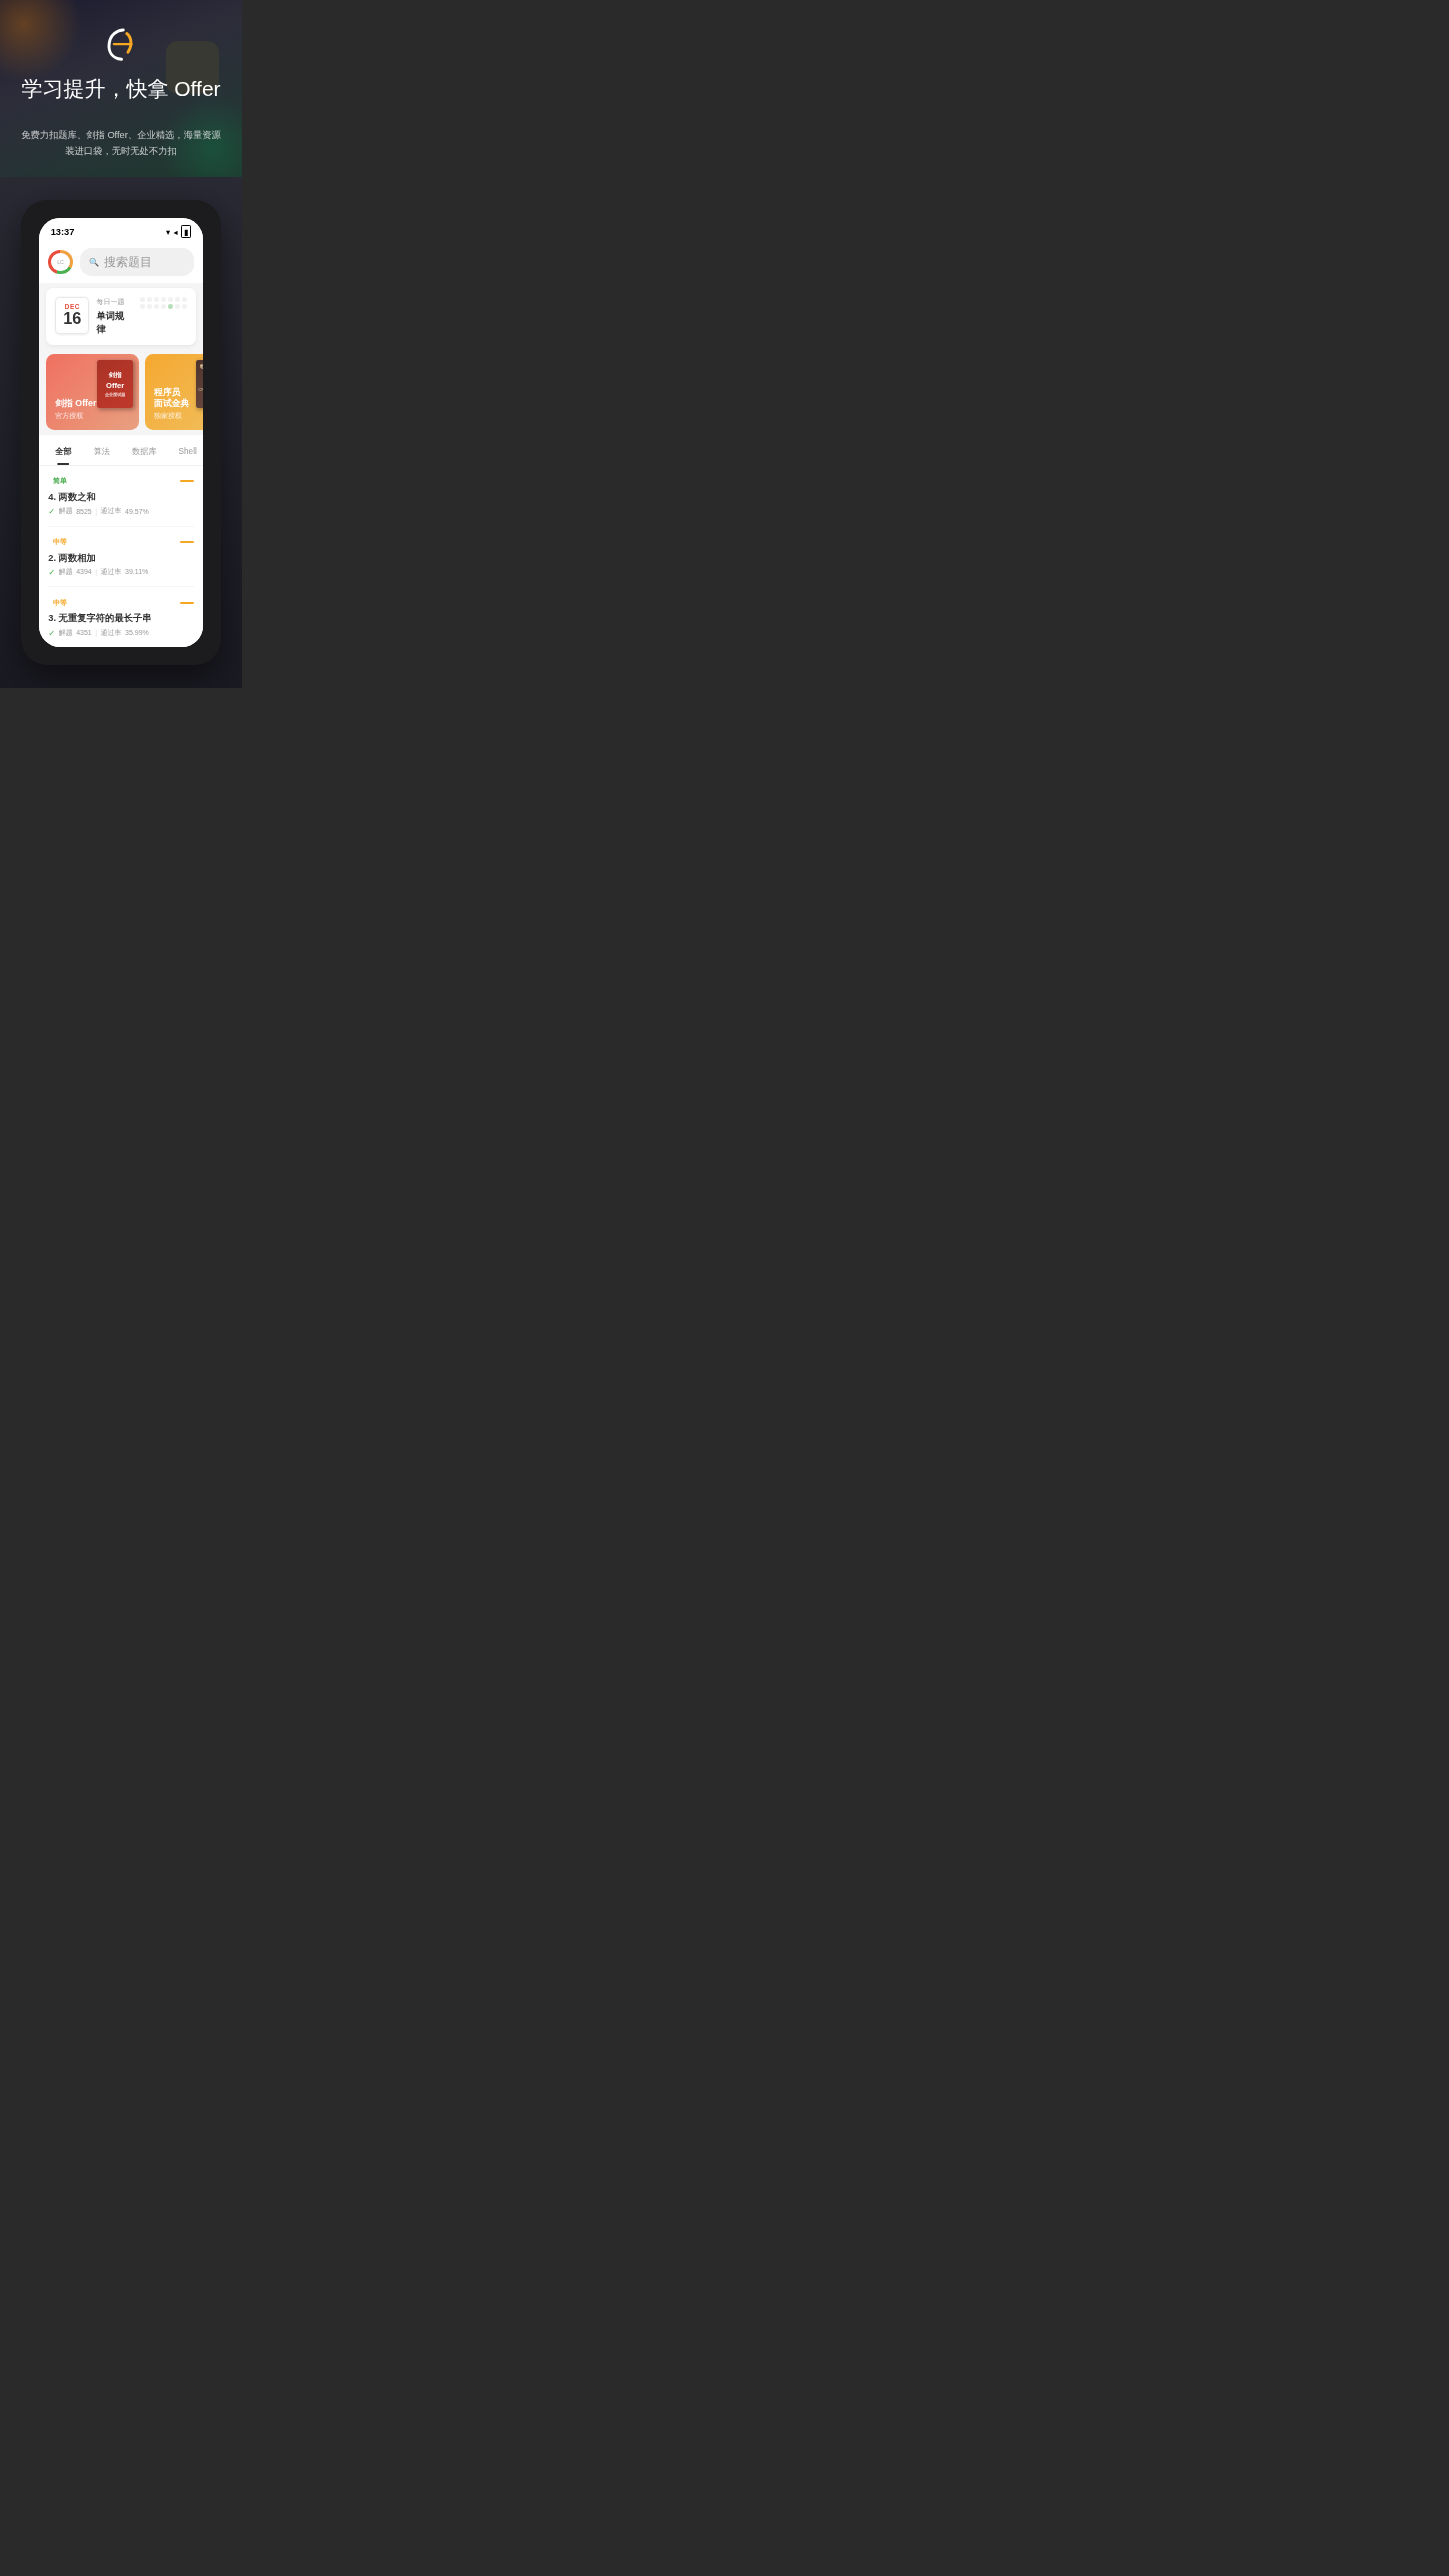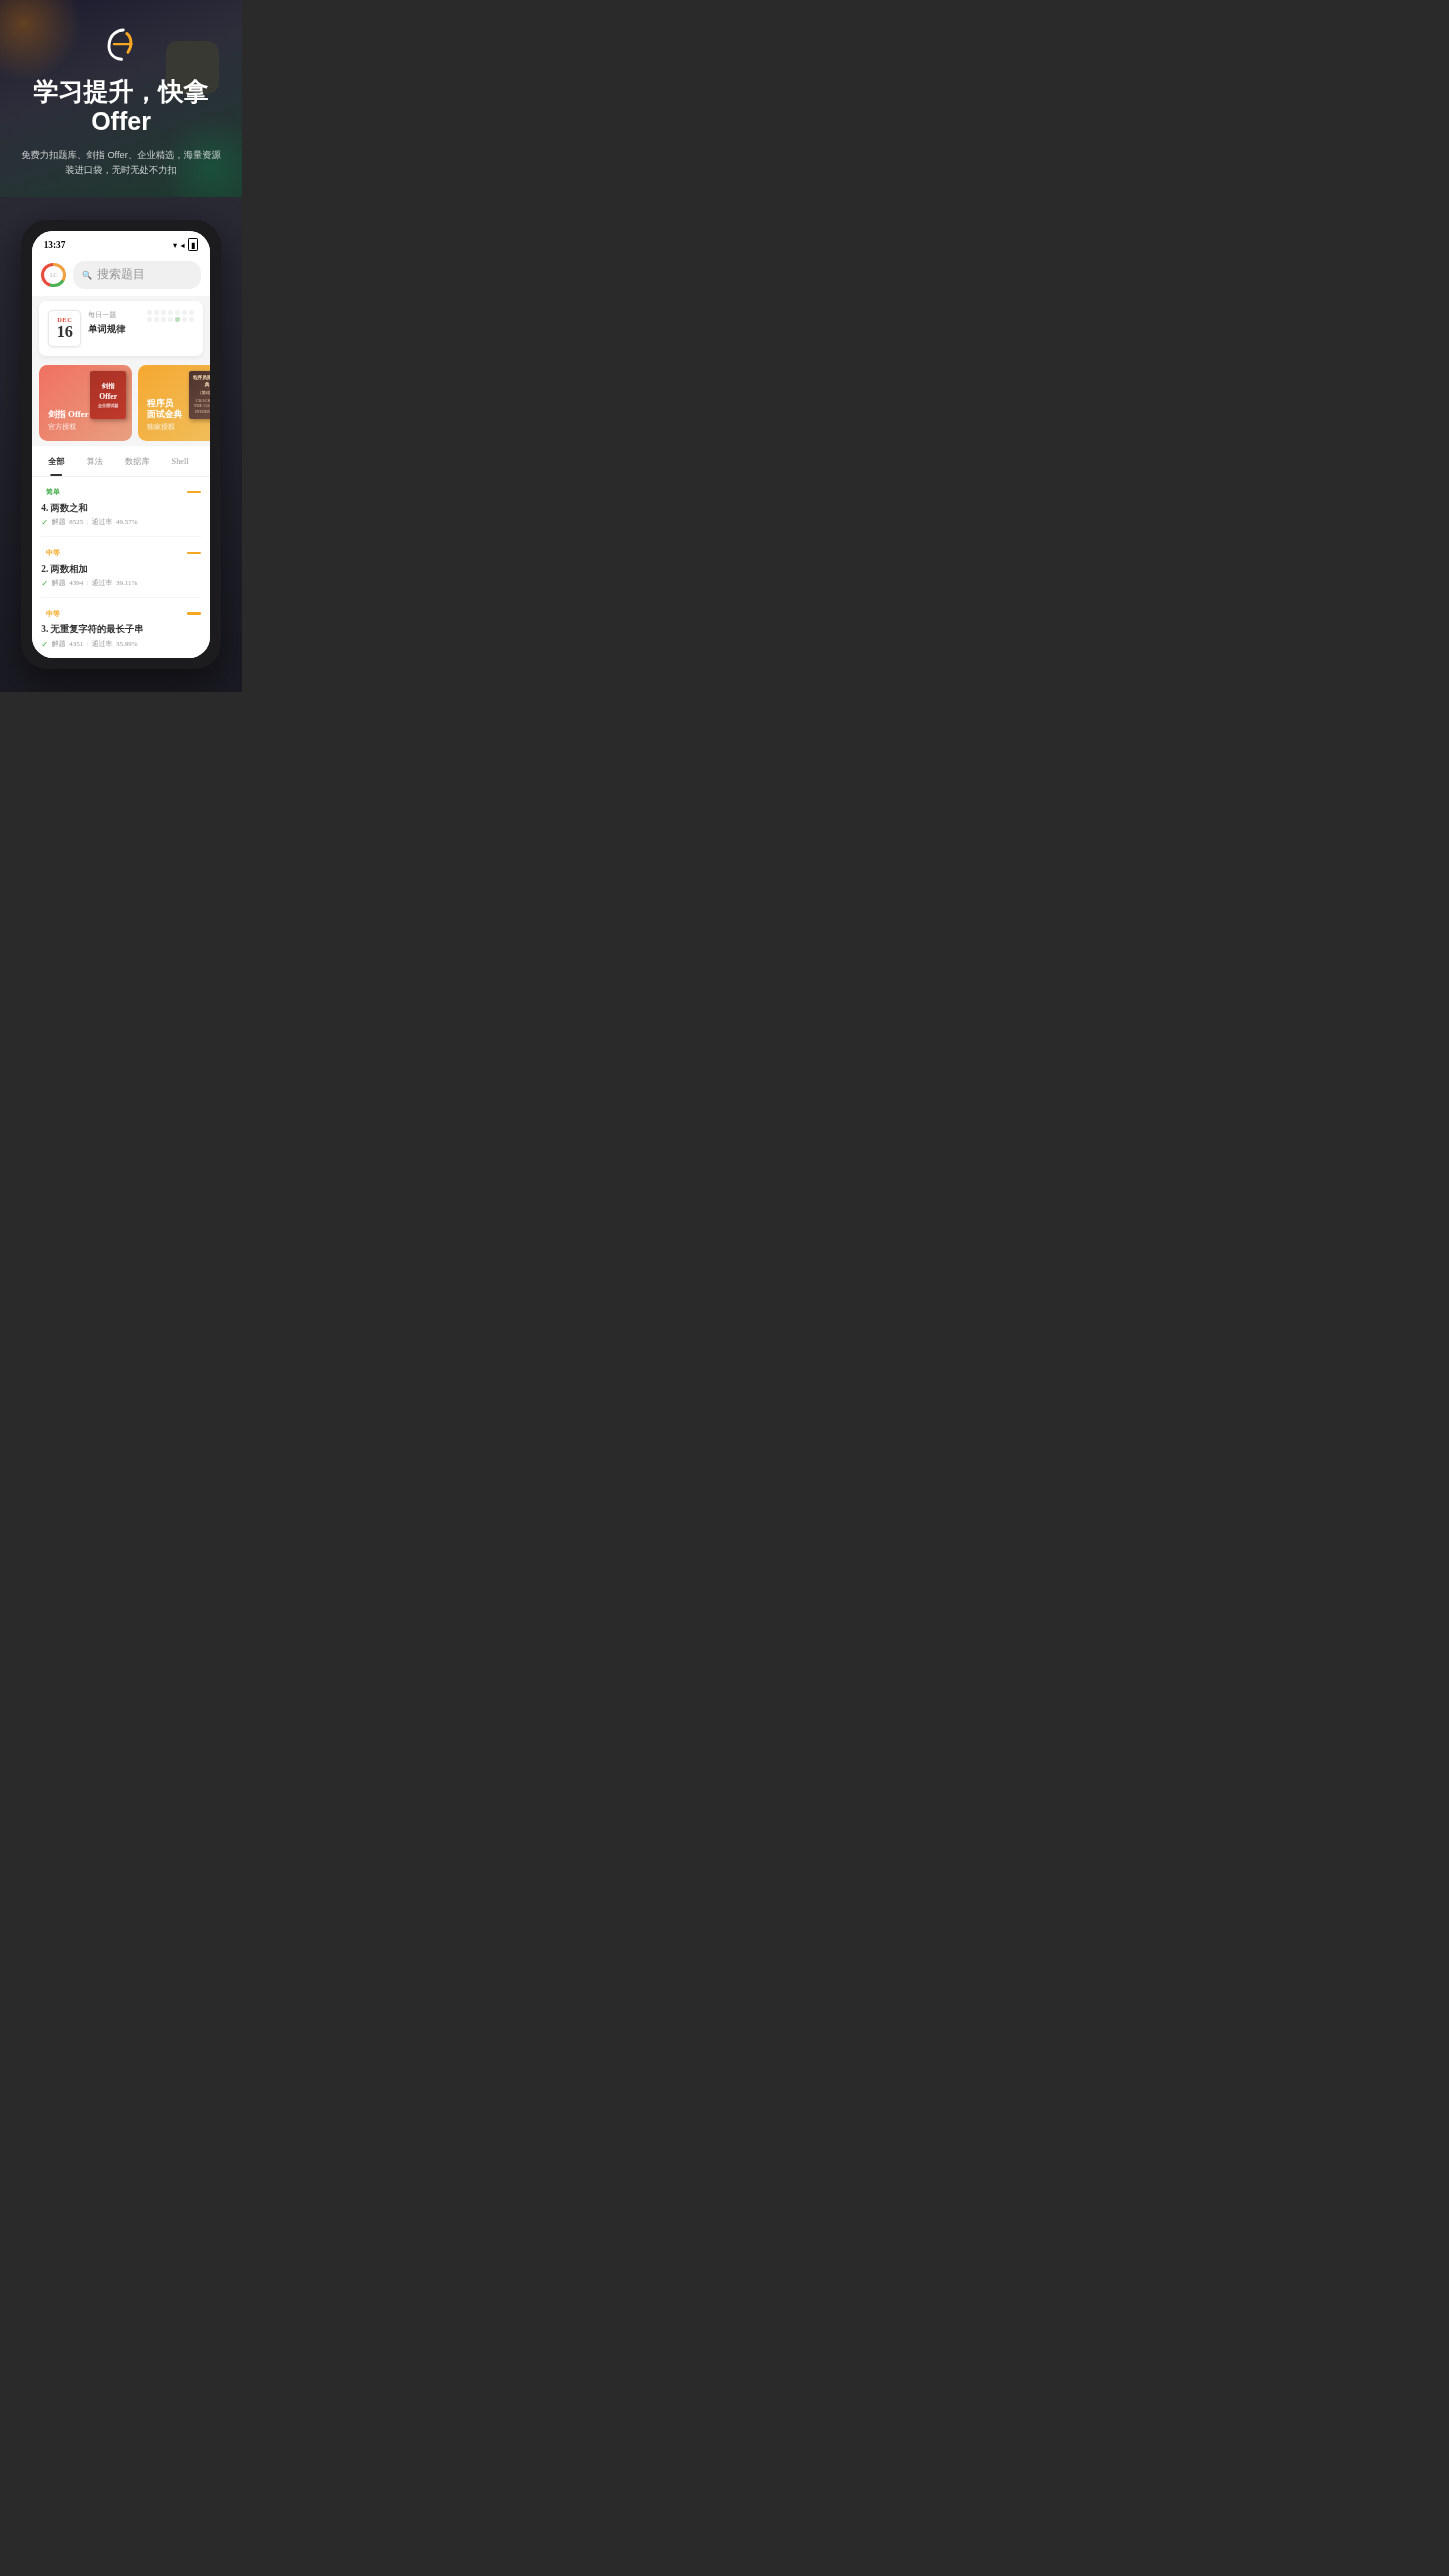--- a/index.html
+++ b/index.html
@@ -56,25 +56,25 @@
       height: 53px;
       background: rgba(60,60,50,0.8);
       border-radius: 11.7px;
       margin-left: 11.7px;
       position: absolute;
       right: 11.7px;
       top: 17.5px;
     }
 
     .hero-title {
-      font-size: 25px;
-      font-weight: 700;
+      font-size: 21px;
+      font-weight: 400;
       color: #ffffff;
       line-height: 1.2;
-      margin-bottom: 12px;
+      margin-bottom: 27px;
       position: relative;
       z-index: 2;
     }
 
     .hero-subtitle {
       font-size: 9.3px;
       color: rgba(255,255,255,0.75);
       line-height: 1.7;
       position: relative;
       z-index: 2;
@@ -88,23 +88,22 @@
       margin: 17.5px 11.7px 0;
       overflow: hidden;
       position: relative;
       z-index: 3;
       box-shadow: 0 11.7px 35px rgba(0,0,0,0.5);
     }
 
     .phone-screen {
       background: #f5f5f5;
       border-radius: 21px;
-      margin: 11px;
+      margin: 18px;
       overflow: hidden;
-      font-family: Liberation Serif, serif;
     }
 
     
     .status-bar {
       background: #ffffff;
       padding: 7px 11.7px 4.7px;
       display: flex;
       justify-content: space-between;
       align-items: center;
     }

